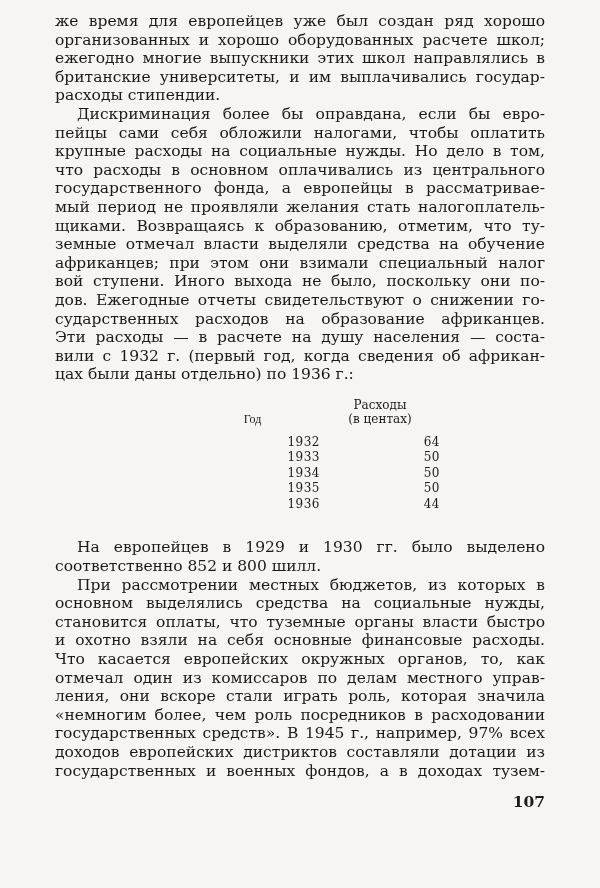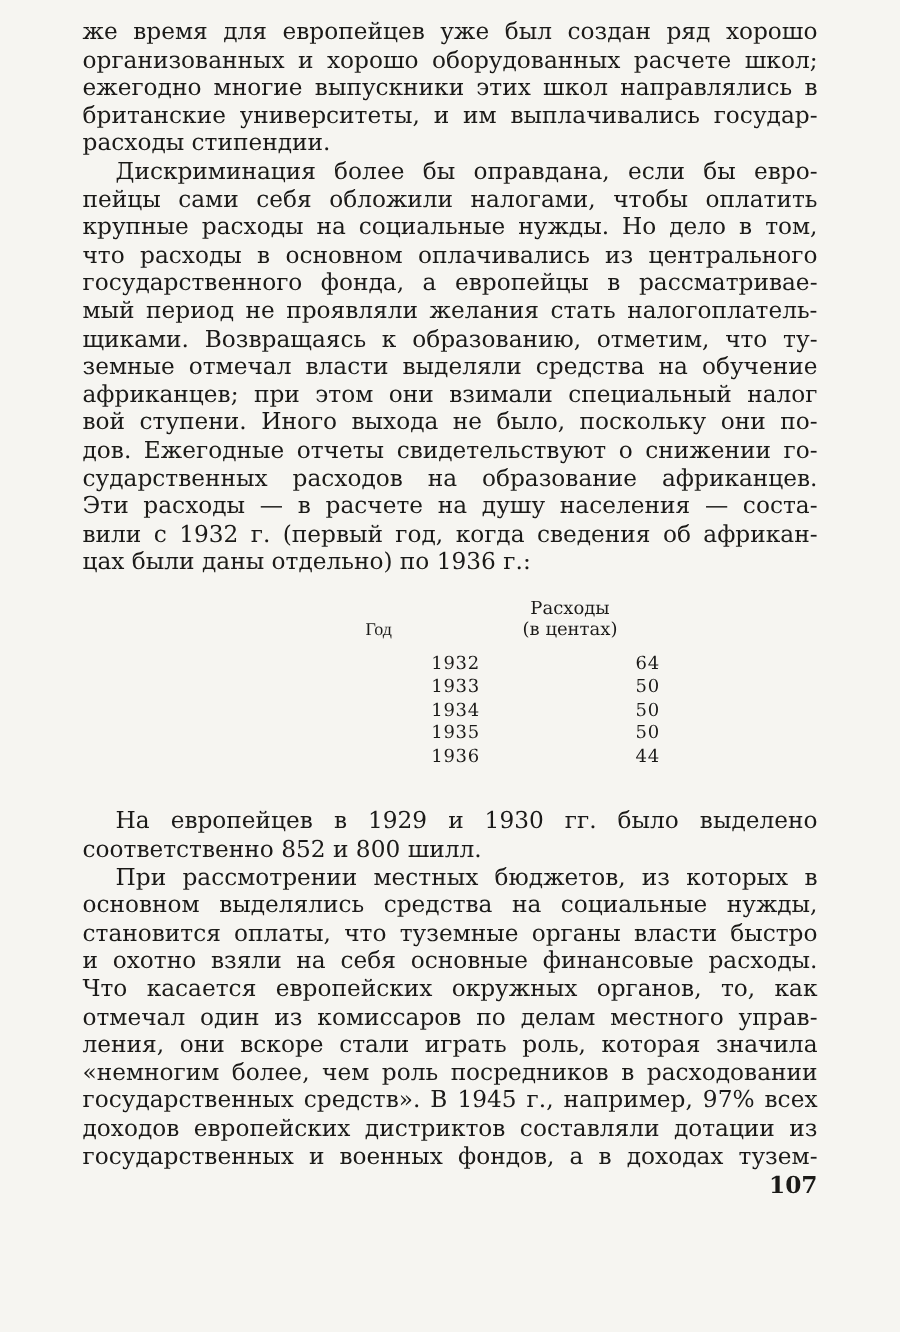--- a/index.html
+++ b/index.html
@@ -37,21 +37,21 @@
   .xbody { margin-top: 9px; }
   .xrow { display: flex; }
   .xc-year, .xc-val {
     font-size: 12px; line-height: 15.5px; text-align: right;
     letter-spacing: 0.5px;
   }
   .xc-year { width: 135px; }
   .xc-val { width: 120px; }
 
   .pagenum {
-    margin-top: 0;
+    margin-top: 12px;
     text-align: right;
     font-size: 15.5px;
     font-weight: bold;
   }
 </style>
 </head>
 <body>
 
 <div class="page">
 

